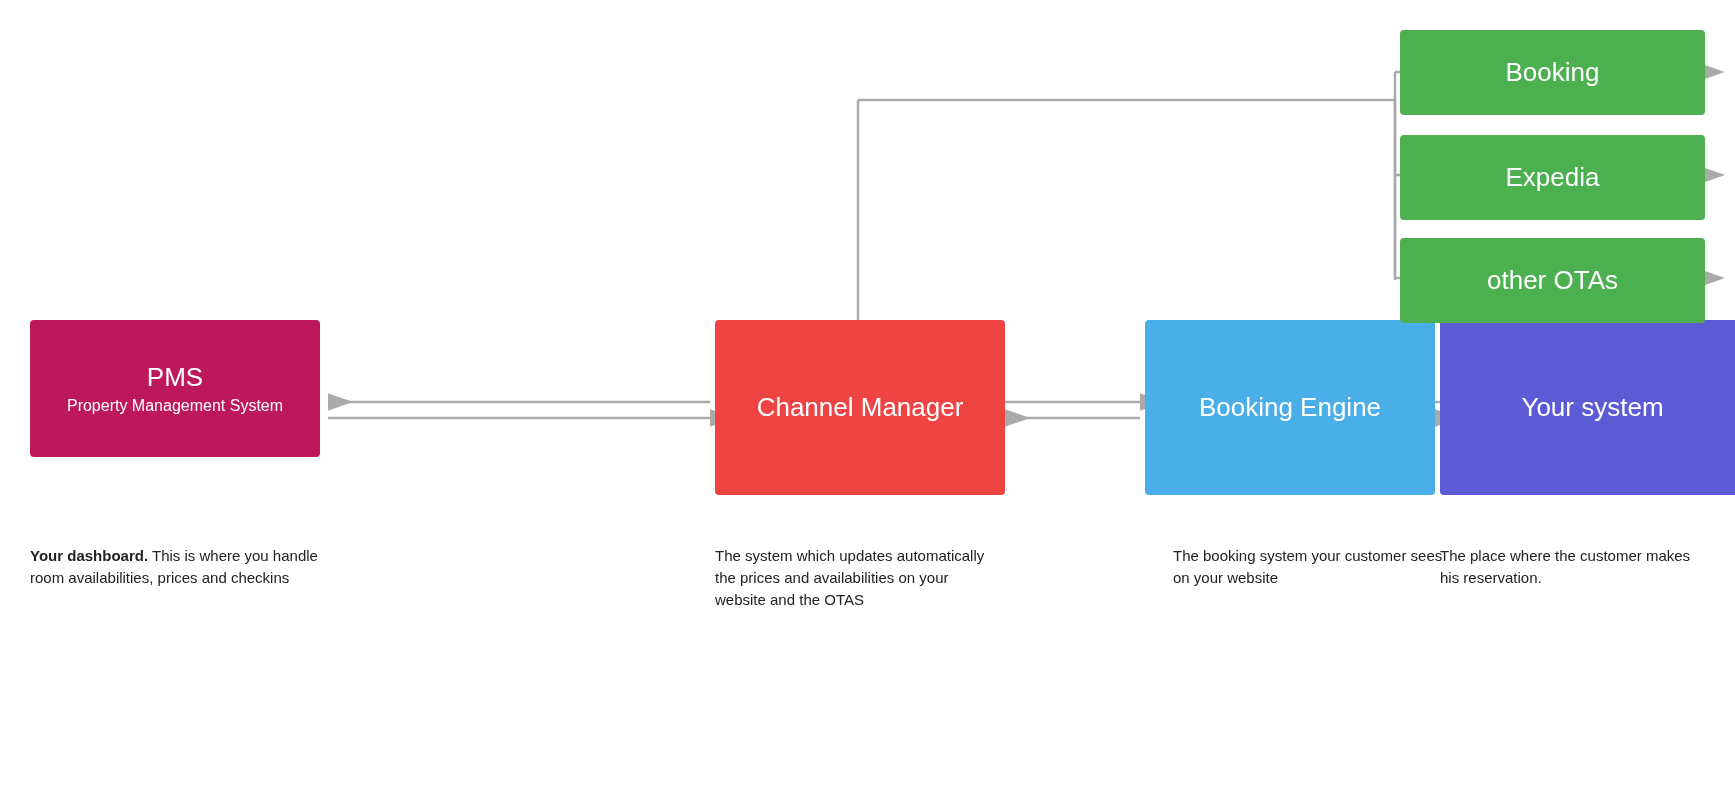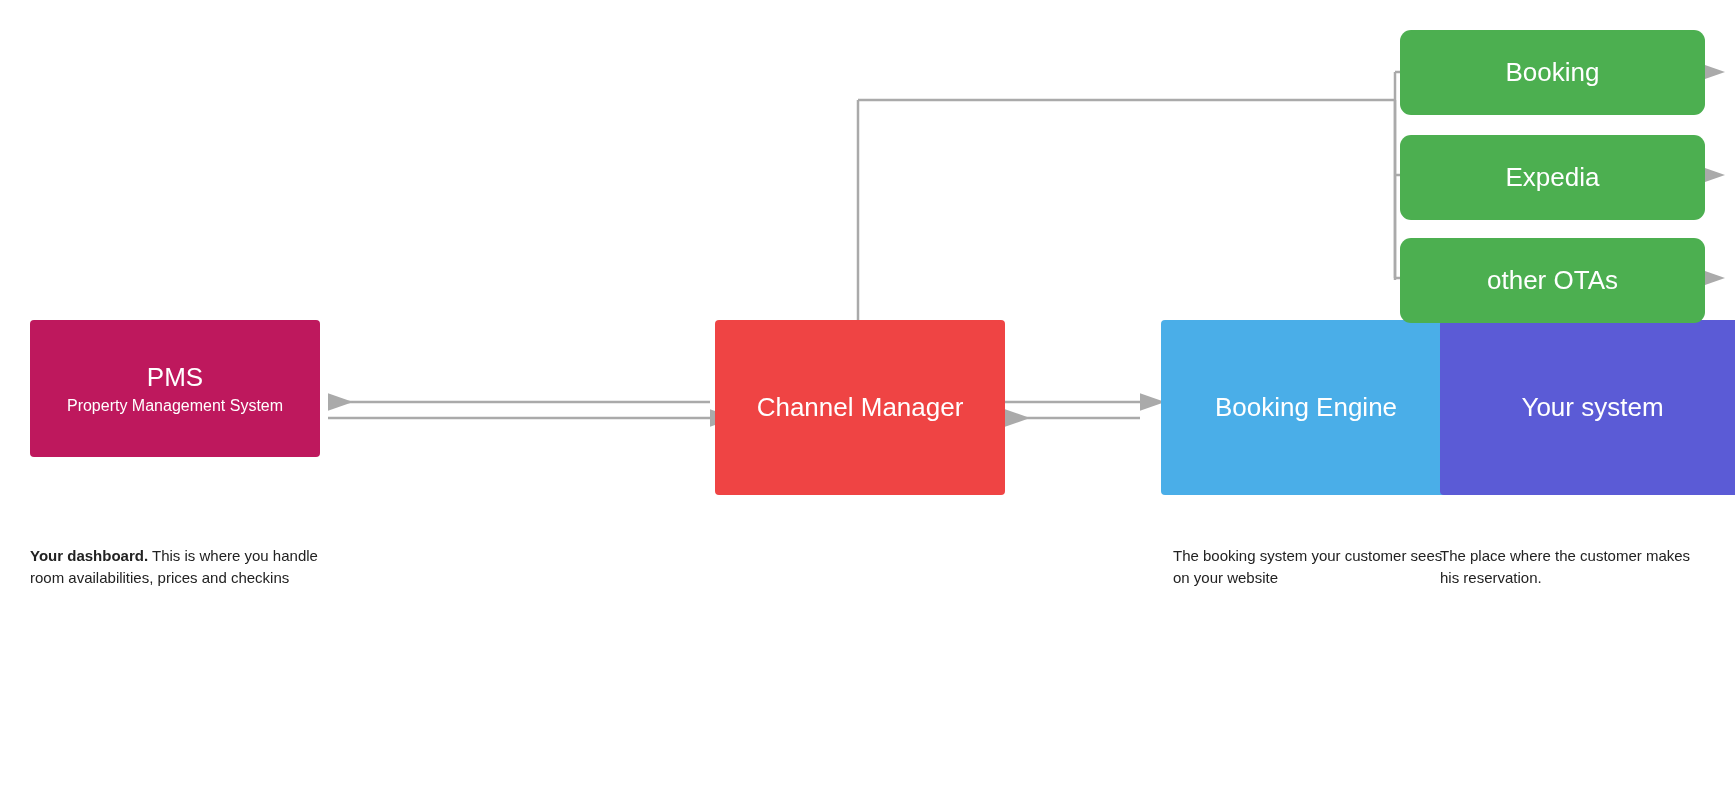--- a/index.html
+++ b/index.html
@@ -42,42 +42,41 @@
     .box-channel {
       background-color: #ef4444;
       width: 290px;
       height: 175px;
     }
 
     .box-booking-engine {
       background-color: #4aaee8;
       width: 290px;
       height: 175px;
-      margin-left: 16px;
     }
 
     .box-your-website {
       background-color: #5B5BD6;
       width: 305px;
       height: 175px;
     }
 
     .box-subtitle {
       font-size: 16px;
       margin-top: 4px;
     }
 
     .ota-box {
       background-color: #4CAF50;
       color: white;
       font-size: 22px;
       text-align: right;
       padding: 20px 0;
       width: 305px;
-      border-radius: 11px;
+      border-radius: 4px;
     }
 
     
     .diagram-svg {
       position: absolute;
       top: 0;
       left: 0;
       width: 1735px;
       height: 805px;
       pointer-events: none;
@@ -175,20 +174,23 @@
   </div>
 
   <div class="ota-box" style="position:absolute; top:238px; right:30px; width:305px; height:85px; display:flex; align-items:center; justify-content:center;">
     <span style="font-size:26px; color:white; font-weight:400;">other OTAs</span>
   </div>
 
   <div class="desc-block" style="position:absolute; top:545px; left:30px; width:290px;">
     <span class="desc-bold">Your dashboard.</span><span> This is where you handle room availabilities, prices and checkins</span>
   </div>
 
+  <div class="desc-block" style="position:absolute; top:545px; left:715px; width:285px;">
+    <span>The system which updates automatically the prices and availabilities on your website and the OTAS</span>
+  </div>
 
   <div class="desc-block" style="position:absolute; top:545px; left:1173px; width:285px;">
     <span>The booking system your customer sees on your website</span>
   </div>
 
   <div class="desc-block" style="position:absolute; top:545px; left:1440px; width:265px;">
     <span>The place where the customer makes his reservation.</span>
   </div>
 
 </div>

